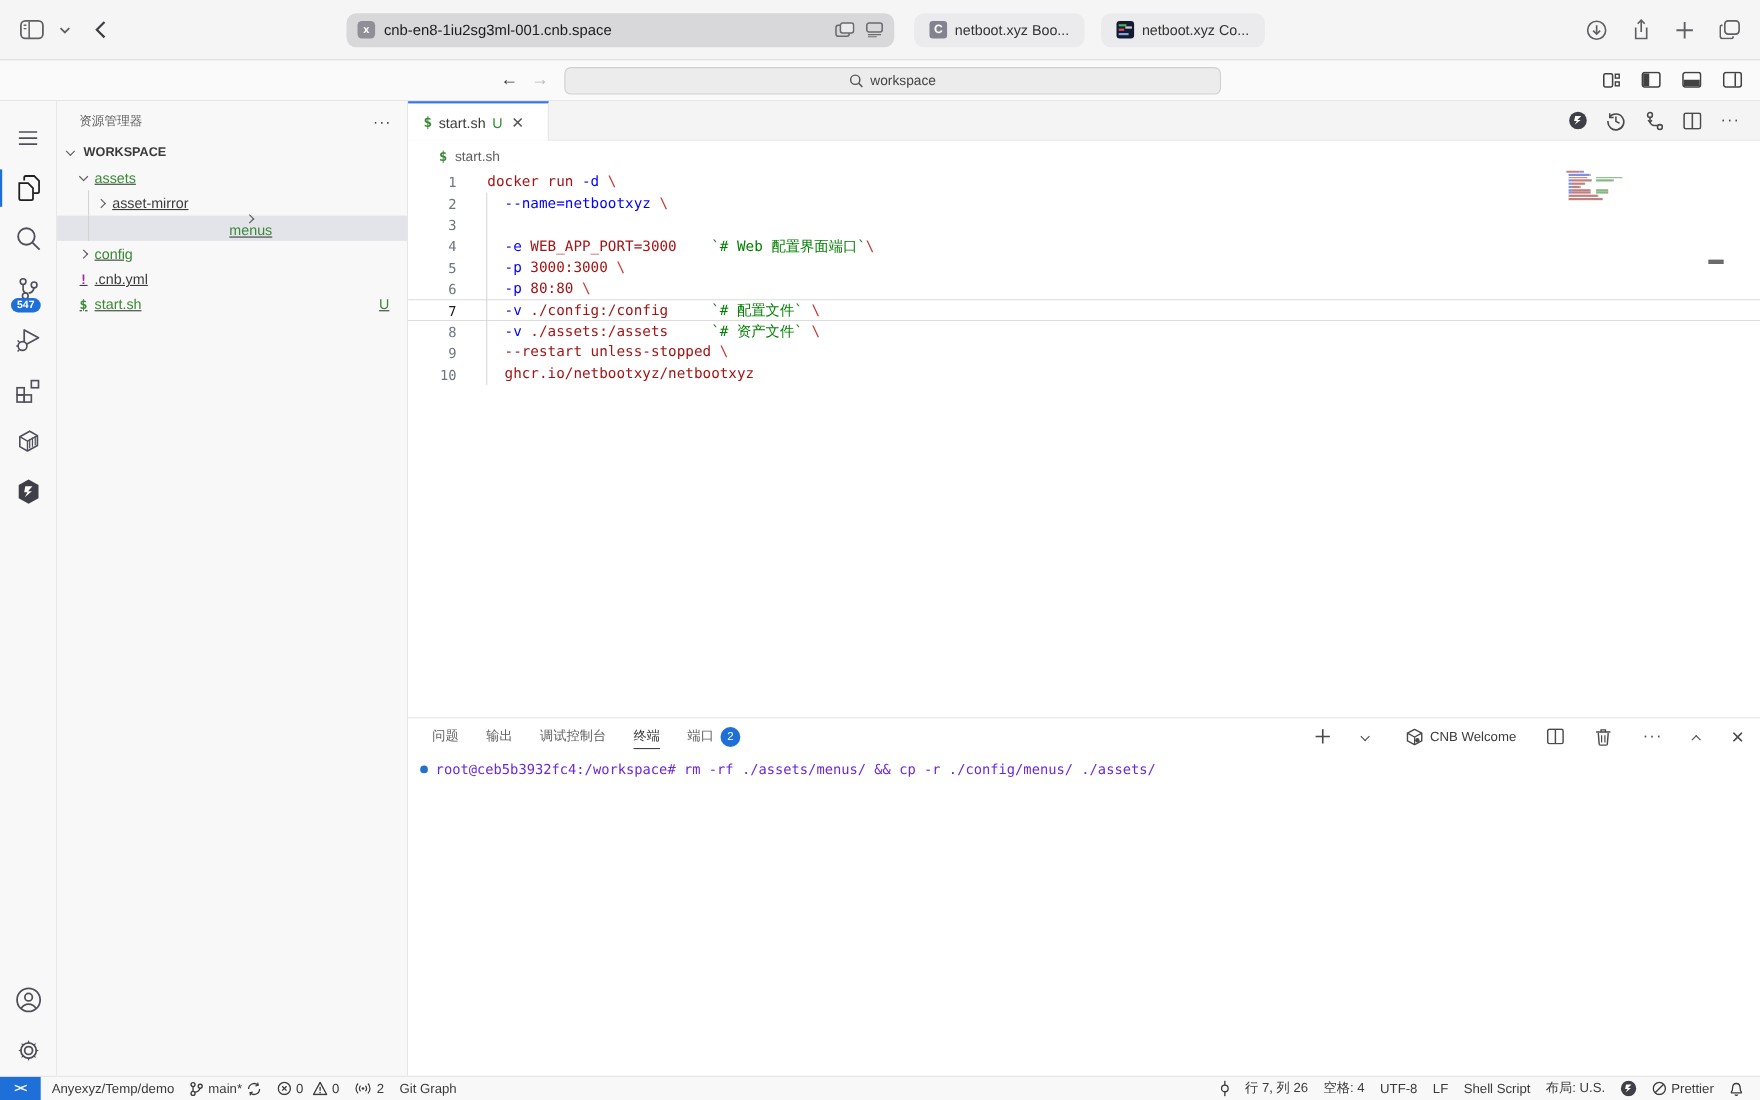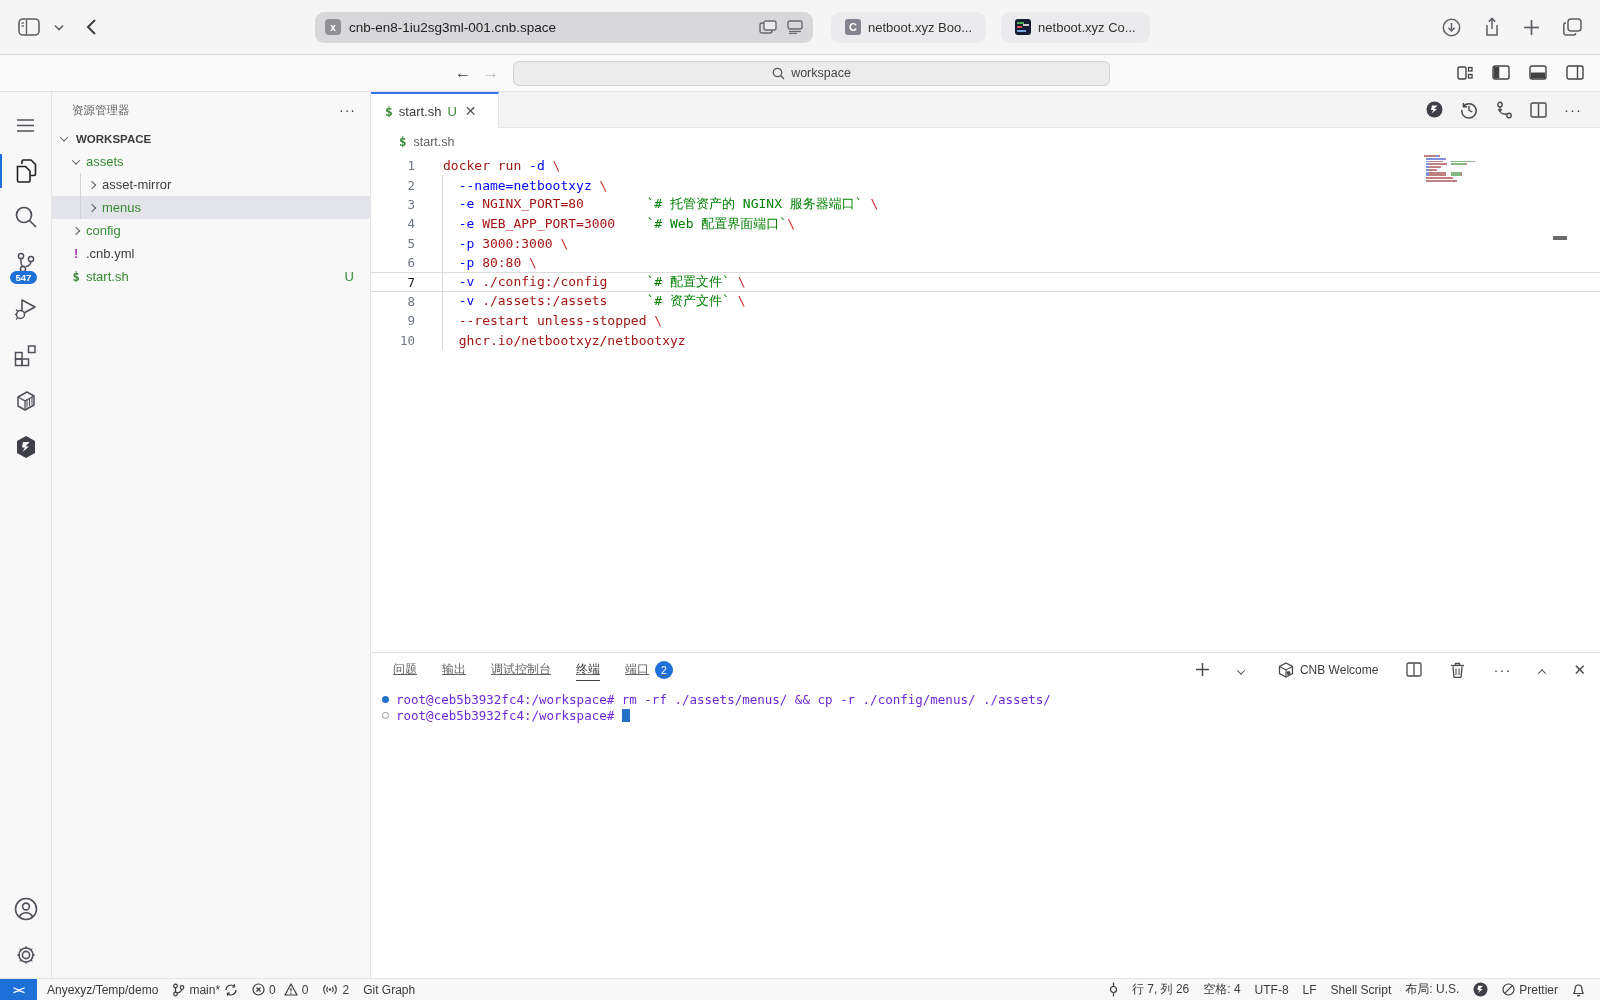--- a/index.html
+++ b/index.html
@@ -50,21 +50,21 @@
     border-radius:9px; padding:2px 6px; line-height:1; font-weight:bold; }
   .act.bottom-group { margin-top:auto; }
 
   .sidebar { width:319px; background:#f8f8f8; border-right:1px solid #e5e5e5; display:flex;
     flex-direction:column; flex:0 0 auto; min-height:0; }
   .sidebar-header { height:36px; display:flex; align-items:center; padding:0 14px 0 20px; font-size:11.5px; color:#616161; }
   .sidebar-header .more { margin-left:auto; color:#3b3b3b; letter-spacing:1px; font-size:14px; }
   .tree-root-row { height:22px; display:flex; align-items:center; gap:4px; padding-left:4px;
     font-size:11.5px; font-weight:bold; color:#3b3b3b; }
   .tree { font-size:13px; }
-  .trow { height:23px; display:flex; align-items:center; position:relative; color:#3c3c3c; }
+  .trow { height:23px; display:flex; align-items:center; position:relative; color:#3c3c3c;text-decoration:underline; }
   .trow.selected { background:#e2e4ea; }
   .trow .chev-box { width:16px; display:flex; justify-content:center; flex:0 0 auto; }
   .trow .ficon { width:16px; text-align:center; font-weight:bold; font-family:"DejaVu Sans Mono",monospace; font-size:12px; flex:0 0 auto; }
   .trow .lbl { margin-left:2px; white-space:nowrap; }
   .trow .green { color:#388a34; }
   .trow .right-slot { margin-left:auto; margin-right:16px; }
   .dot { width:7px; height:7px; border-radius:50%; background:#8cc08c; }
   .ubadge { color:#388a34; font-size:13px; }
   .guide { position:absolute; left:28px; top:0; bottom:0; border-left:1px solid #d4d4d4; }
   .chev { display:inline-block; width:6px; height:6px; border-right:1.4px solid #5a5a5a; border-bottom:1.4px solid #5a5a5a; }
@@ -98,21 +98,21 @@
   .c-cmd { color:#a31515; } .c-flag { color:#0000ff; } .c-comment { color:#008000; } .c-esc { color:#cd3131; } .c-plain { color:#000; }
   .indent-guide { position:absolute; left:71px; top:20px; height:175px; border-left:1px solid #d8d8d8; }
   .minimap { position:absolute; top:0; right:98px; width:78px; }
   .mm-line { height:1.9px; margin-bottom:0.9px; display:flex; }
   .mm-line i { display:block; height:100%; }
   .ruler-mark { position:absolute; right:33px; top:81px; width:14px; height:4px; background:#6b6b6b; }
 
   
   .panel { height:326px; border-top:1px solid #e0e0e0; background:#fff; flex:0 0 auto; display:flex; flex-direction:column; }
   .panel-head { height:33px; display:flex; align-items:center; padding:0 14px 0 22px; flex:0 0 auto; }
-  .ptabs { display:flex; gap:25px; font-size:12px; color:#616161; height:100%; align-items:flex-end;text-decoration:underline; }
+  .ptabs { display:flex; gap:25px; font-size:12px; color:#616161; height:100%; align-items:flex-end; }
   .ptab { display:flex; align-items:center; gap:6px; height:100%; position:relative; }
   .ptab.active { color:#3b3b3b; }
   .ptab.active::after { content:""; position:absolute; left:0; right:0; bottom:5px; border-bottom:1.5px solid #424242; }
   .pbadge { background:#1f6fd9; color:#fff; border-radius:50%; width:18px; height:18px; font-size:10.5px;
     display:flex; align-items:center; justify-content:center; }
   .panel-actions { margin-left:auto; display:flex; align-items:center; gap:28px; color:#4a4a4a; }
   .term-item { display:flex; align-items:center; gap:6px; font-size:12px; color:#3b3b3b; }
   .term-body { font-family:"DejaVu Sans Mono",monospace; font-size:12.5px; color:#6d28d9; padding:6px 0 0 11px; }
   .tline { height:15.5px; display:flex; align-items:center; white-space:pre; }
   .tdot { width:14px; display:flex; justify-content:flex-start; align-items:center; flex:0 0 auto; }
@@ -365,21 +365,21 @@
             <span class="lbl green">assets</span>
             <span class="right-slot"><span class="dot"></span></span>
           </div>
           <div class="trow" style="padding-left: 32px;">
             <span class="guide"></span>
             <span class="chev-box">
               <i class="chev right"></i>
             </span>
             <span class="lbl">asset-mirror</span>
           </div>
-          <div class="trow selected" style="padding-left: 32px;">
+          <div class="trow selected" style="padding-left: 32px; flex-direction: column;">
             <span class="guide"></span>
             <span class="chev-box">
               <i class="chev right"></i>
             </span>
             <span class="lbl green">menus</span>
             <span class="right-slot"><span class="dot"></span></span>
           </div>
           <div class="trow" style="padding-left: 16px;">
             <span class="chev-box">
               <i class="chev right"></i>
@@ -444,21 +444,21 @@
       <div class="breadcrumb">
         <span class="dollar">$</span>
         <span>start.sh</span>
       </div>
 
       <div class="code-area">
         <div class="indent-guide"></div>
         <div class="code-lines" id="code-lines">
             <div class="cline"><span class="gut">1</span><span class="ctext"><span class="c-cmd">docker run </span><span class="c-flag">-d </span><span class="c-esc">\</span></span></div>
             <div class="cline"><span class="gut">2</span><span class="ctext"><span class="c-plain">  </span><span class="c-flag">--name=netbootxyz </span><span class="c-esc">\</span></span></div>
-            <div class="cline"><span class="gut">3</span><span class="ctext"><span class="c-plain">  </span><span class="c-flag">-e </span><span class="c-cmd">NGINX_PORT=80</span><span class="c-plain">        </span><span class="c-comment">`# 托管资产的 NGINX 服务器端口` </span><span class="c-esc">\</span></span></div>
+            <div class="cline"><span class="gut">3</span></div>
             <div class="cline"><span class="gut">4</span><span class="ctext"><span class="c-plain">  </span><span class="c-flag">-e </span><span class="c-cmd">WEB_APP_PORT=3000</span><span class="c-plain">    </span><span class="c-comment">`# Web 配置界面端口`</span><span class="c-esc">\</span></span></div>
             <div class="cline"><span class="gut">5</span><span class="ctext"><span class="c-plain">  </span><span class="c-flag">-p </span><span class="c-cmd">3000:3000 </span><span class="c-esc">\</span></span></div>
             <div class="cline"><span class="gut">6</span><span class="ctext"><span class="c-plain">  </span><span class="c-flag">-p </span><span class="c-cmd">80:80 </span><span class="c-esc">\</span></span></div>
             <div class="cline current"><span class="gut">7</span><span class="ctext"><span class="c-plain">  </span><span class="c-flag">-v </span><span class="c-cmd">./config:/config</span><span class="c-plain">     </span><span class="c-comment">`# 配置文件` </span><span class="c-esc">\</span></span></div>
             <div class="cline"><span class="gut">8</span><span class="ctext"><span class="c-plain">  </span><span class="c-flag">-v </span><span class="c-cmd">./assets:/assets</span><span class="c-plain">     </span><span class="c-comment">`# 资产文件` </span><span class="c-esc">\</span></span></div>
             <div class="cline"><span class="gut">9</span><span class="ctext"><span class="c-plain">  </span><span class="c-cmd">--restart unless-stopped </span><span class="c-esc">\</span></span></div>
             <div class="cline"><span class="gut">10</span><span class="ctext"><span class="c-plain">  </span><span class="c-cmd">ghcr.io/netbootxyz/netbootxyz</span></span></div>
           </div>
         <div class="minimap" id="minimap">
             <div class="mm-line">
@@ -579,21 +579,20 @@
                   <line x1="9" y1="6.5" x2="9" y2="13" stroke="#4a4a4a" stroke-width="1.1"></line>
                 </svg>
             </span>
             <span style="font-size:15px;letter-spacing:1px;">···</span>
             <span><i class="chev" style="transform:rotate(-135deg) translate(-1px,-1px);border-color:#4a4a4a"></i></span>
             <span style="font-size:15px;">✕</span>
           </div>
         </div>
         <div class="term-body" id="term-lines">
             <div class="tline"><span class="tdot"><i class="filled"></i></span><span>root@ceb5b3932fc4:/workspace# rm -rf ./assets/menus/ &amp;&amp; cp -r ./config/menus/ ./assets/</span></div>
-            <div class="tline"><span class="tdot"><i class="hollow"></i></span><span>root@ceb5b3932fc4:/workspace# </span><span class="cursor-block"></span></div>
           </div>
       </div>
     </div>
   </div>
 
   <div class="statusbar">
     <div class="remote">&gt;&lt;</div>
     <div class="sb-left">
       <span class="sitem">
           <span>Anyexyz/Temp/demo</span>

